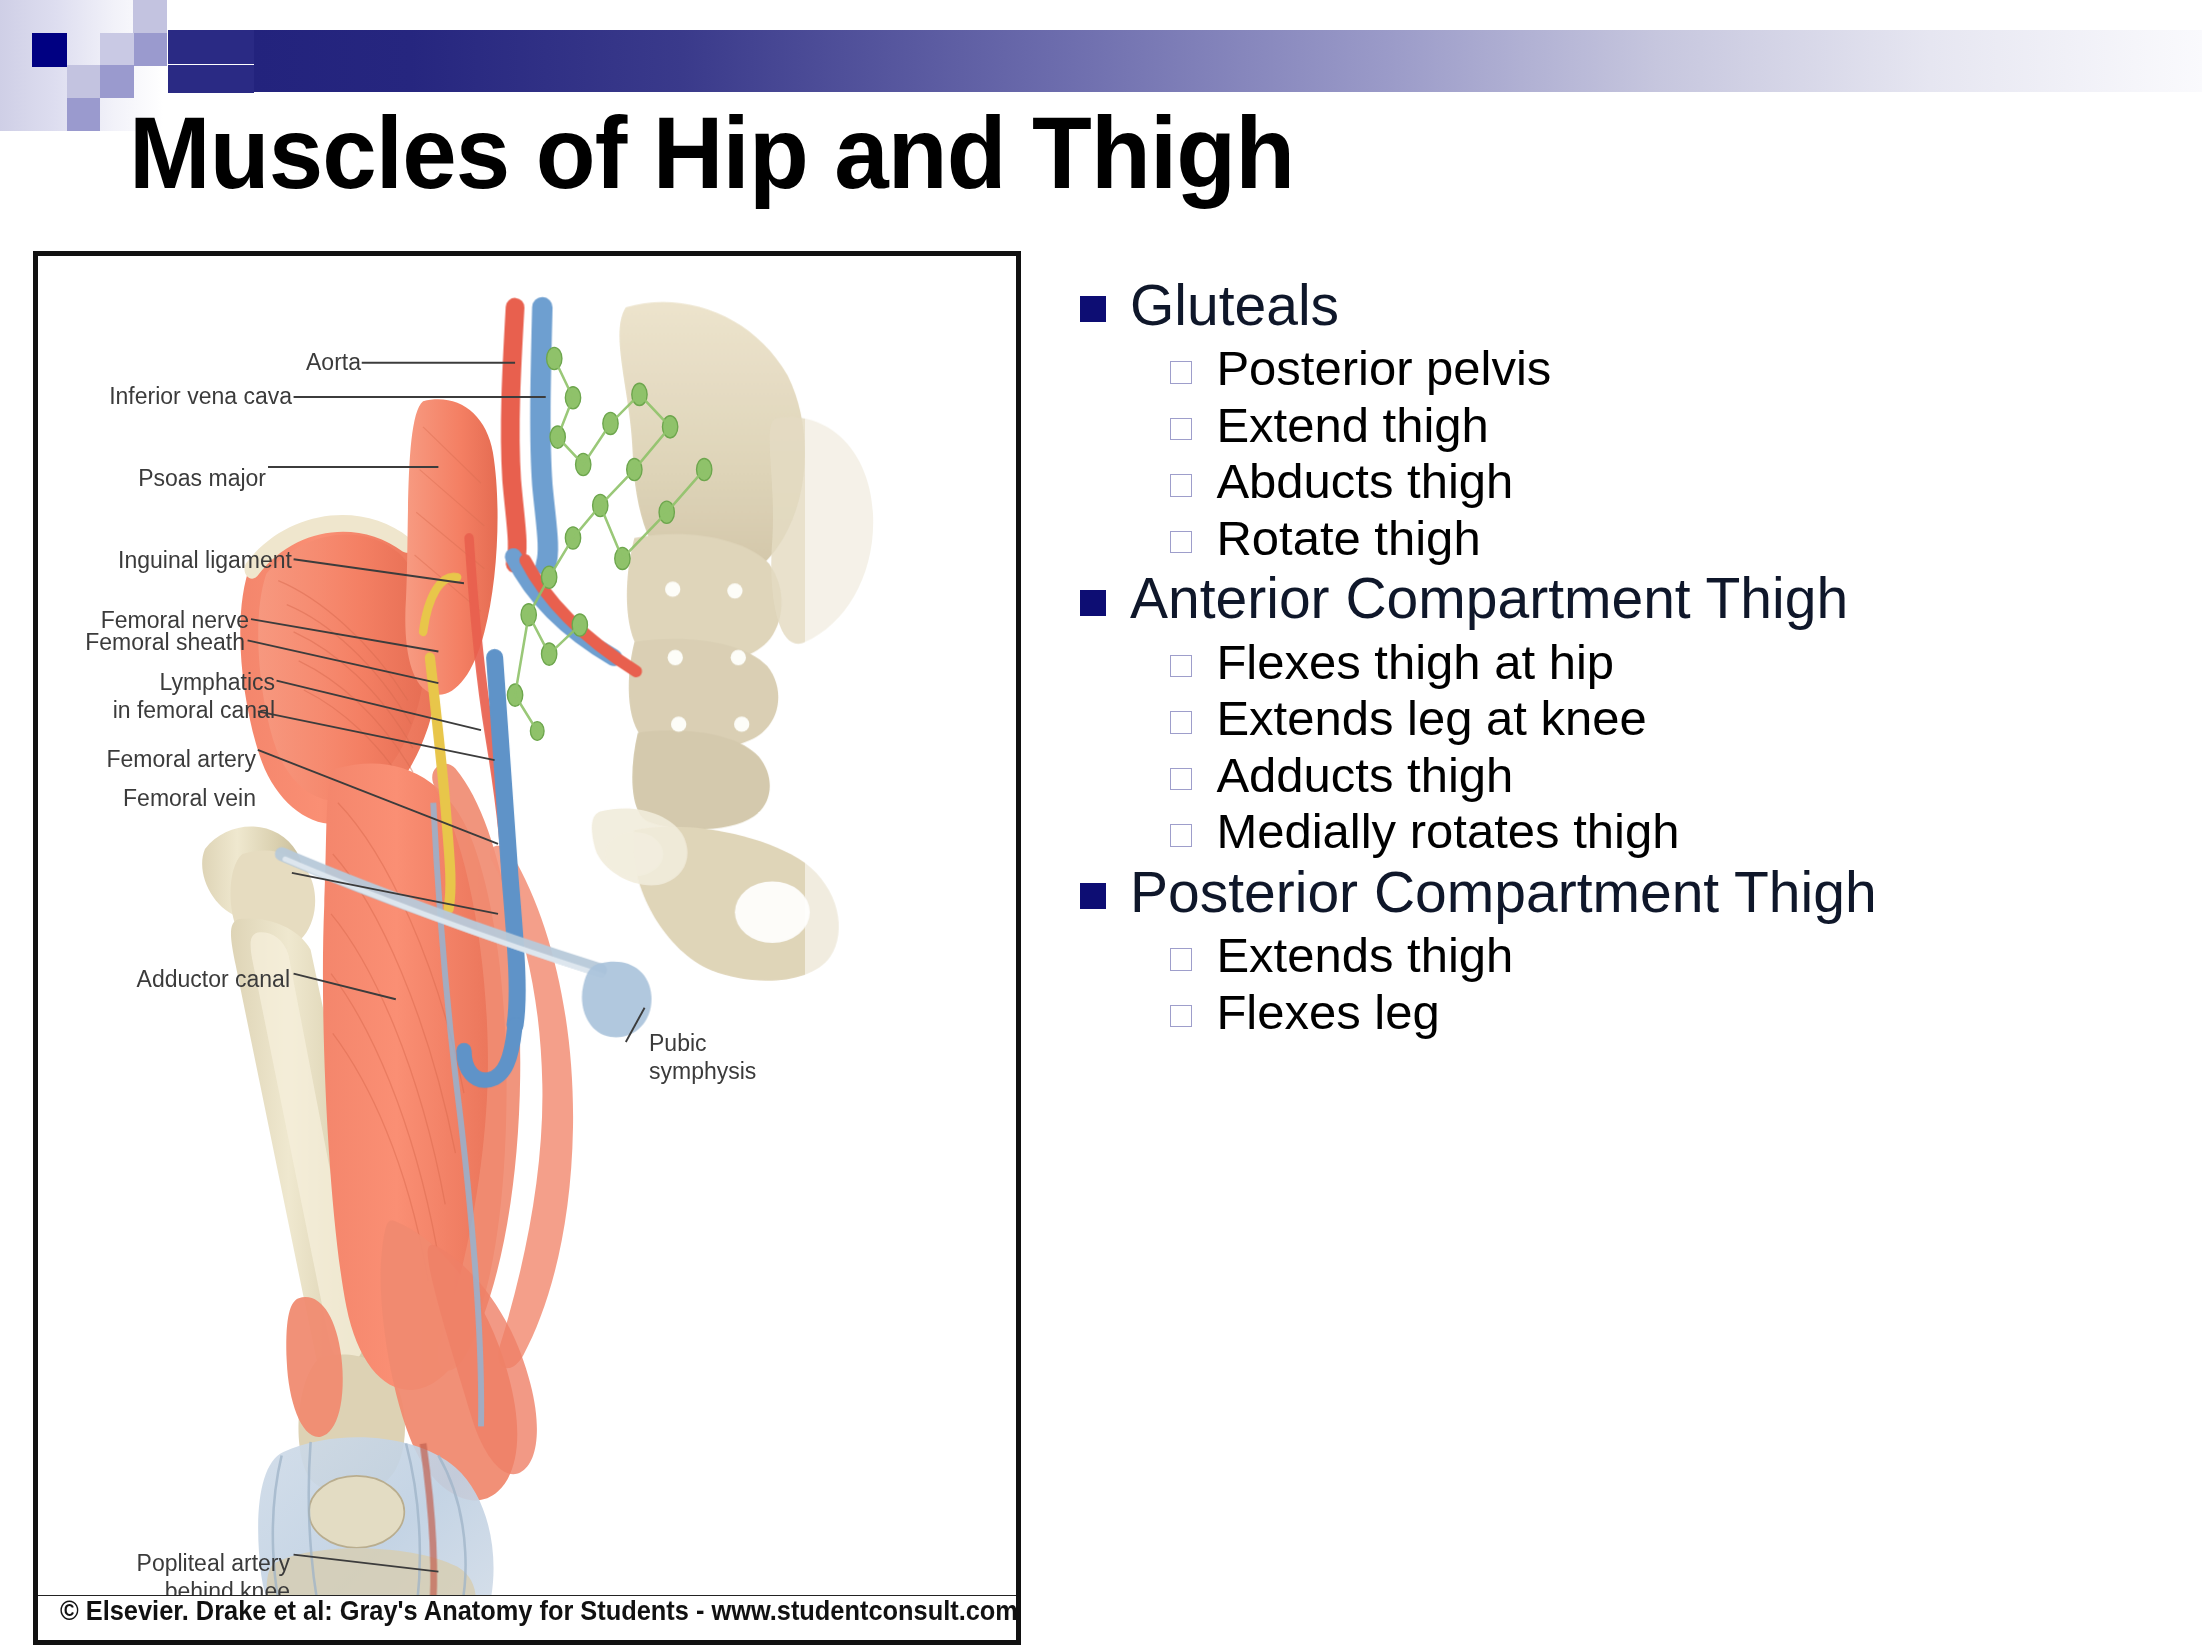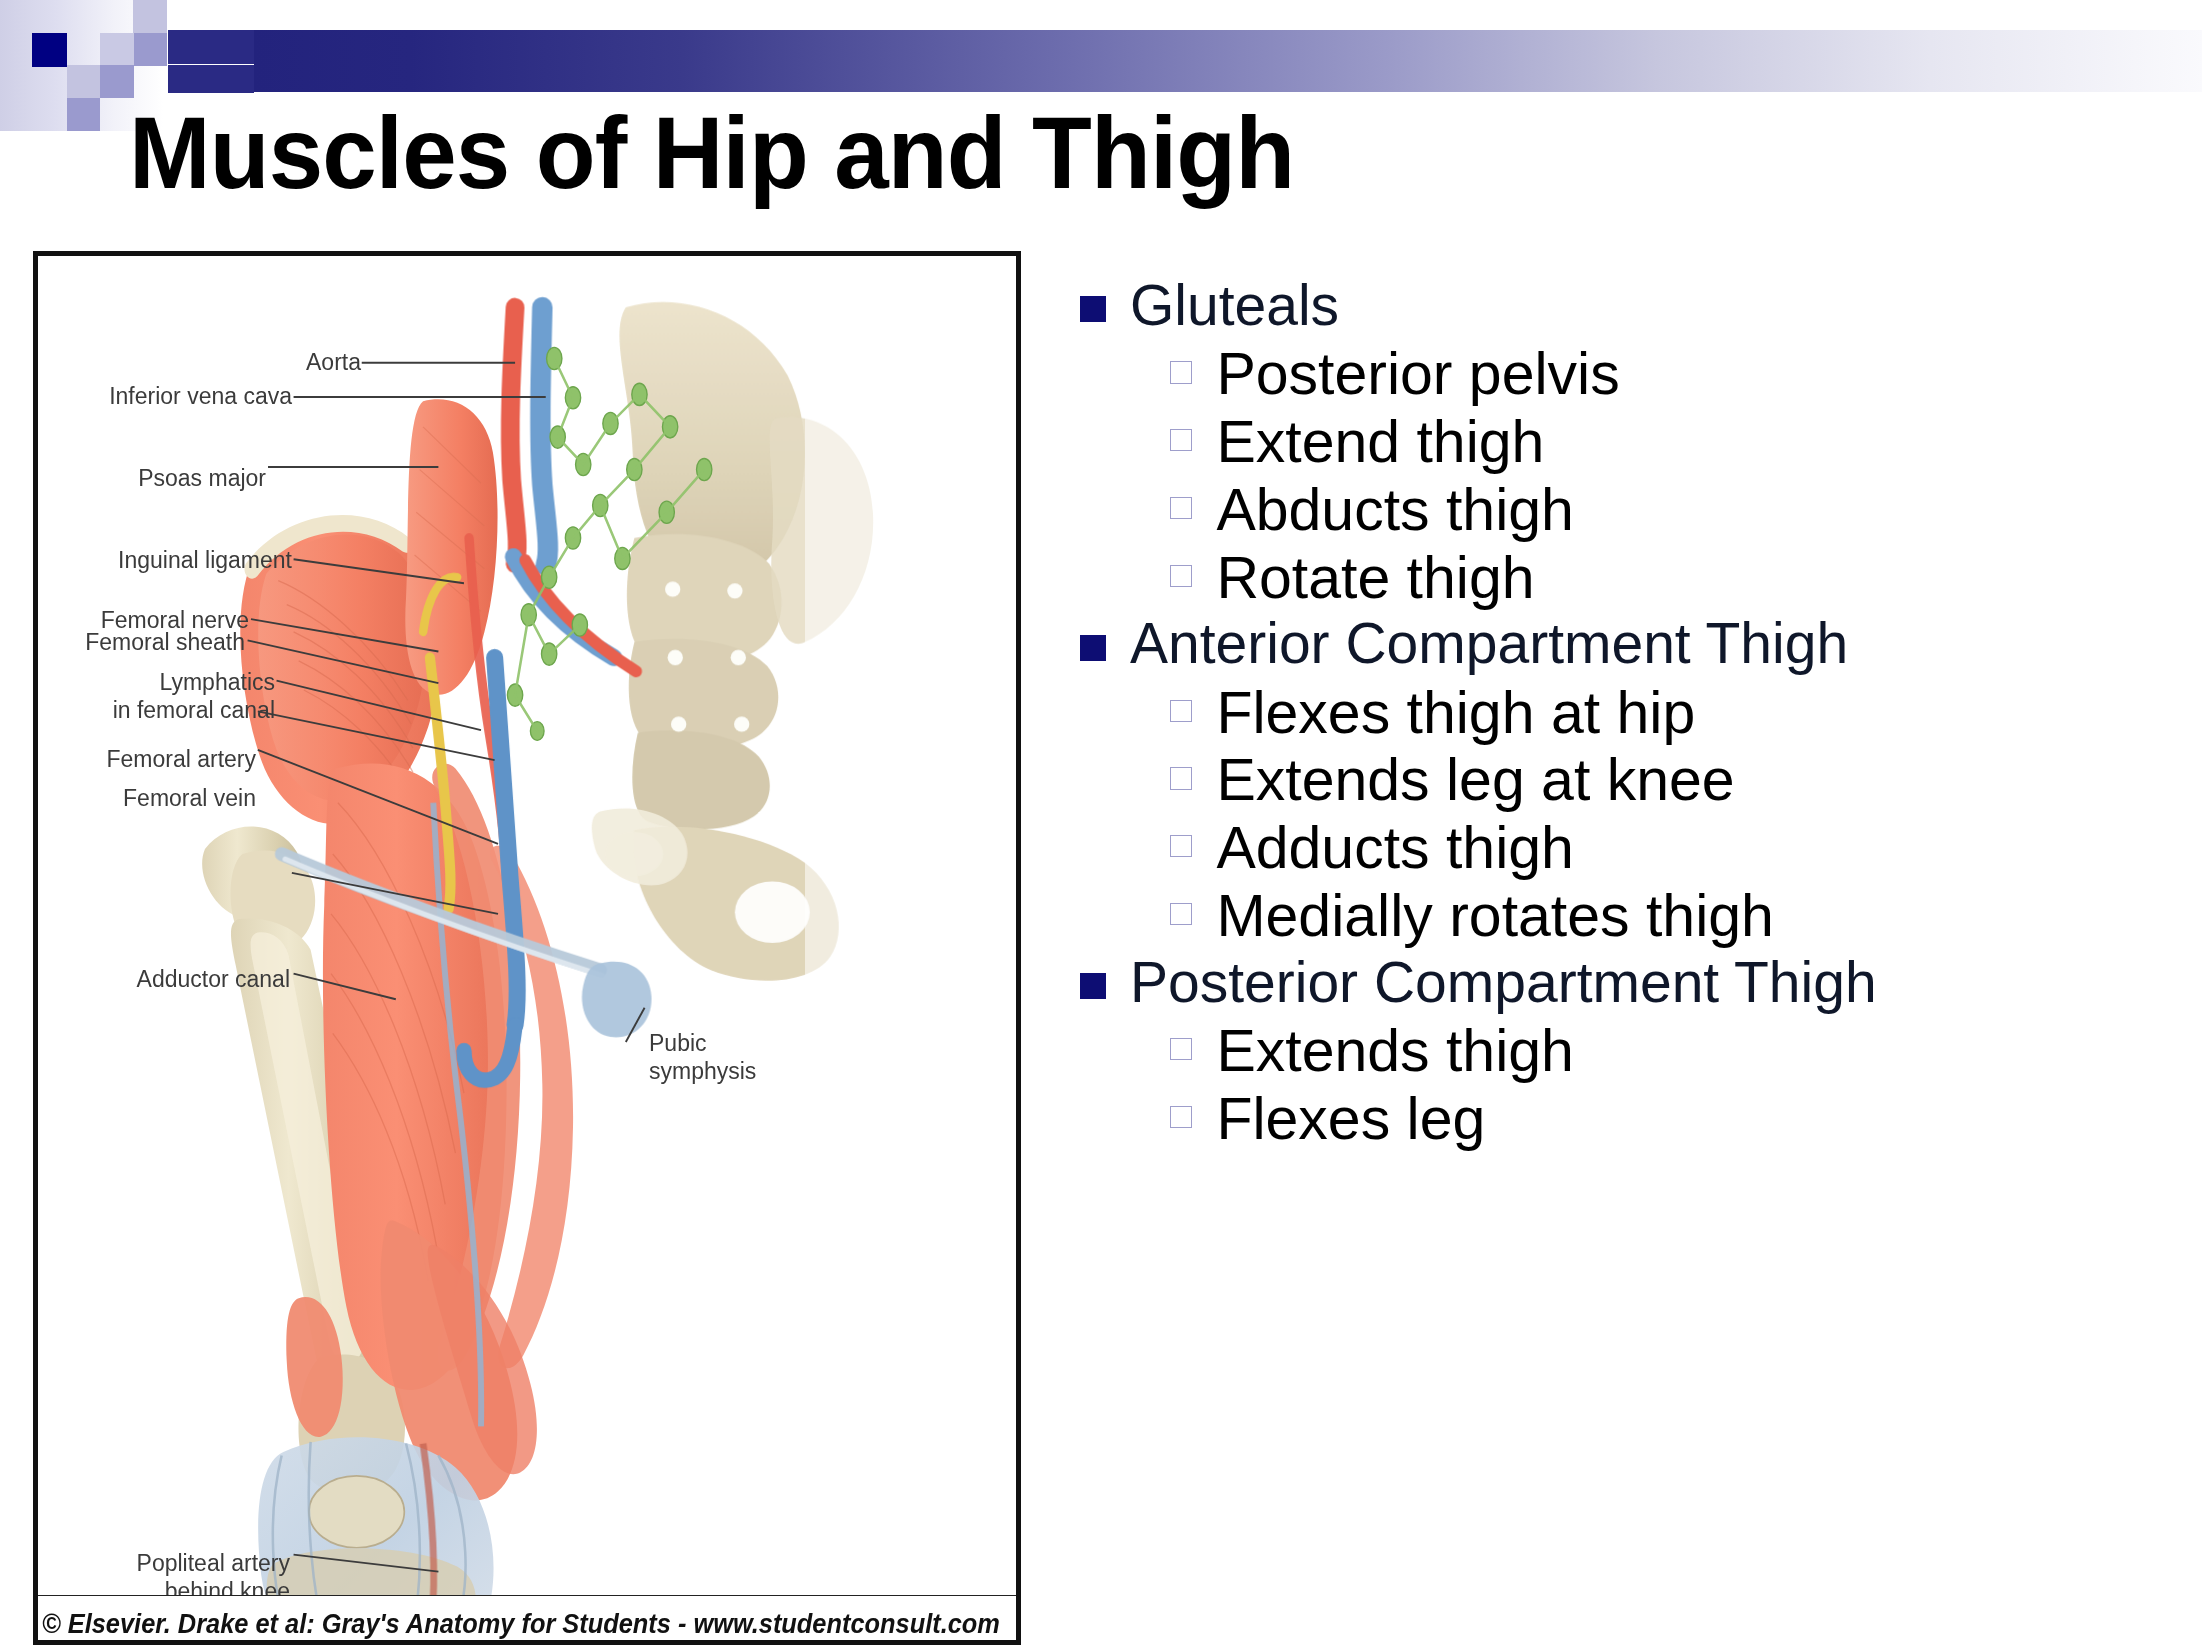--- a/index.html
+++ b/index.html
@@ -138,25 +138,24 @@
     line-height: 1.18;
   }
   #copyright-bar {
     position: absolute;
     left: 0;
     bottom: 0;
     width: 100%;
     height: 45px;
     background: #ffffff;
     display: flex;
-    align-items: flex-end;
+    align-items: flex-start;
     box-sizing: border-box;
-    padding-left: 4px;
+    padding-left: 22px;
     border-top: 1.7px solid #222;
-    font-style: italic;
   }
   #copyright-text {
     font-family: "Liberation Sans Narrow", "Liberation Sans", sans-serif;
     font-size: 27px;
     font-weight: bold;
     color: #111;
     white-space: nowrap;
     transform: scaleX(0.94);
     transform-origin: left center;
   }
@@ -201,21 +200,21 @@
     width: 22.4px;
     height: 22.4px;
     border: 1.7px solid #9e9ecb;
     background: transparent;
     margin-top: 20px;
     margin-right: 24px;
     box-sizing: border-box;
   }
   .lvl2 .txt {
     font-family: "Liberation Sans", sans-serif;
-    font-size: 59px;
+    font-size: 49px;
     line-height: 1.12;
     color: #000;
   }
 </style>
 </head>
 <body>
 
 <div id="header-decor">
   <div class="sq sq-left-fade"></div>
   <div class="bar-gradient"></div>

